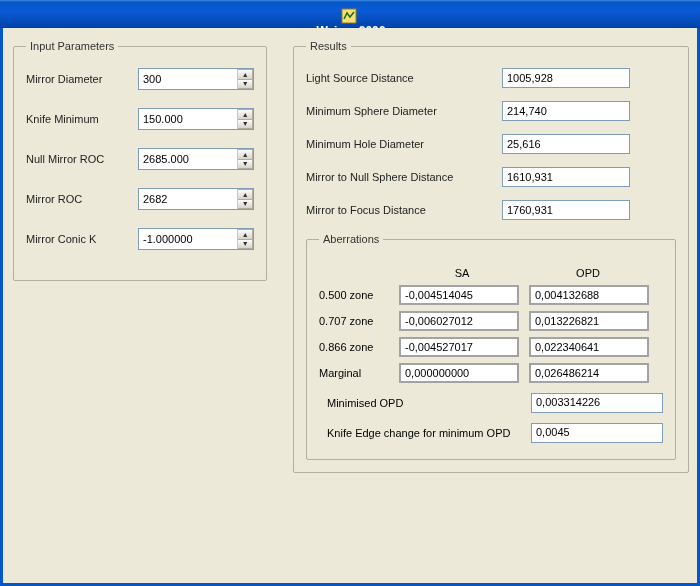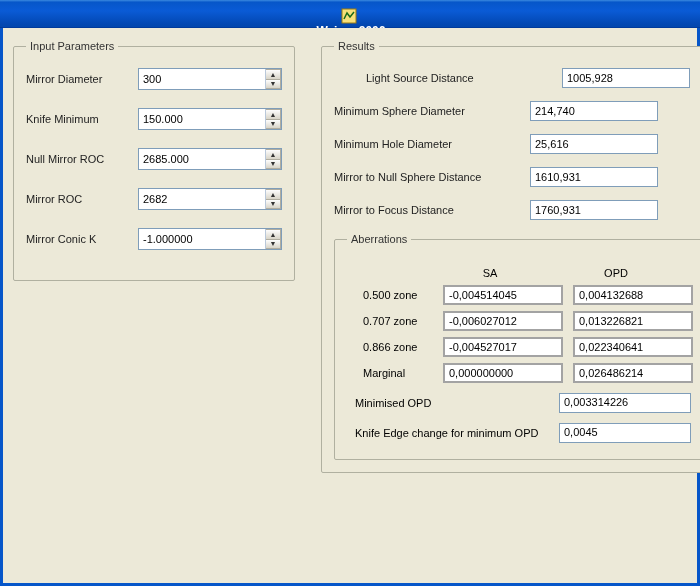--- a/index.html
+++ b/index.html
@@ -71,21 +71,21 @@
   .col-right { flex: 1; }
   .row {
     display: flex;
     align-items: center;
     margin: 18px 0;
   }
   .row:first-of-type { margin-top: 6px; }
   .row .lbl { width: 112px; color: #222; }
   .spin {
     display: flex;
-    width: 144px;
+    width: 116px;
     height: 22px;
     border: 1px solid #7f9db9;
     background: #fff;
   }
   .spin input {
     border: none;
     outline: none;
     width: 100%;
     font: inherit;
     padding: 2px 4px;
@@ -104,21 +104,21 @@
     display: flex; align-items:center; justify-content:center;
     font-size: 7px; color:#333;
     line-height: 1;
   }
   .spin .arrows .ar:first-child { border-bottom: none; }
   .res-row {
     display: flex;
     align-items: center;
     margin: 13px 0;
   }
-  .res-row:first-of-type { margin-top: 6px; margin-left: 32px; }
+  .res-row:first-of-type { margin-top: 6px; }
   .res-row .lbl { width: 196px; color: #222; }
   .ro {
     width: 128px;
     height: 20px;
     border: 1px solid #7f9db9;
     background: #fff;
     padding: 2px 4px;
     color: #000;
     display: flex;
     align-items: center;
@@ -128,21 +128,21 @@
   }
   .aberr .hdr {
     display: flex;
     margin: 12px 0 4px 0;
   }
   .aberr .hdr .c0 { width: 80px; }
   .aberr .hdr .c1, .aberr .hdr .c2 { width: 126px; text-align: center; }
   .aberr .arow {
     display: flex;
     align-items: center;
-    margin: 6px 16px;
+    margin: 6px 0;
   }
   .aberr .arow .c0 { width: 80px; }
   .aberr .arow .cell {
     width: 120px;
     height: 20px;
     border: 2px solid #a3a3a3;
     background: #fff;
     padding: 2px 4px;
     margin-right: 10px;
   }

